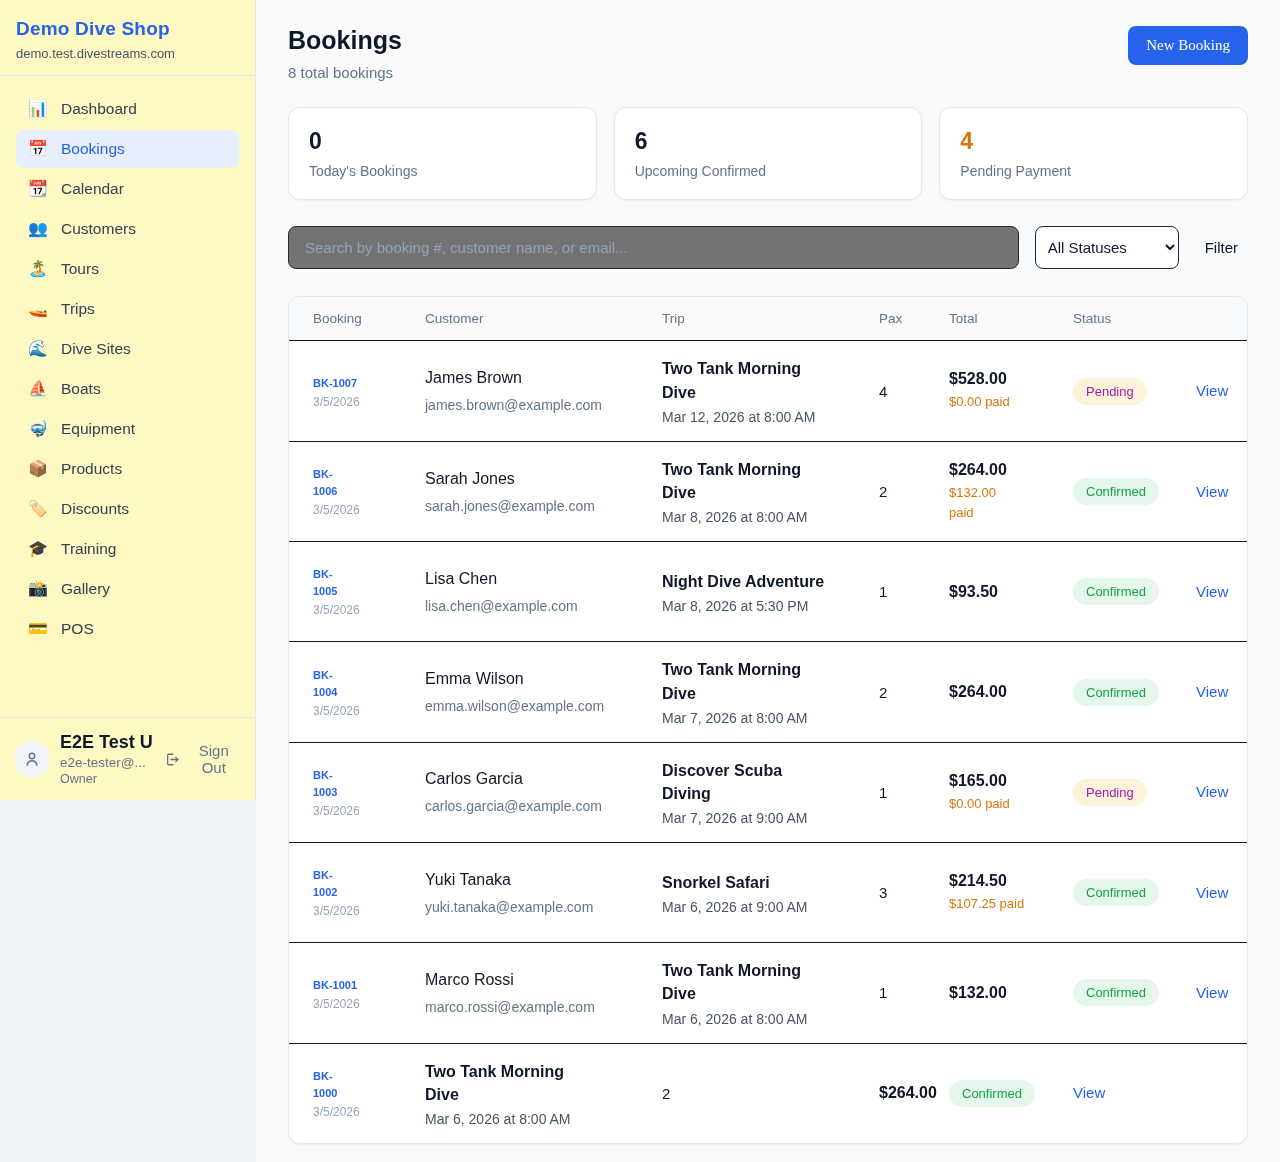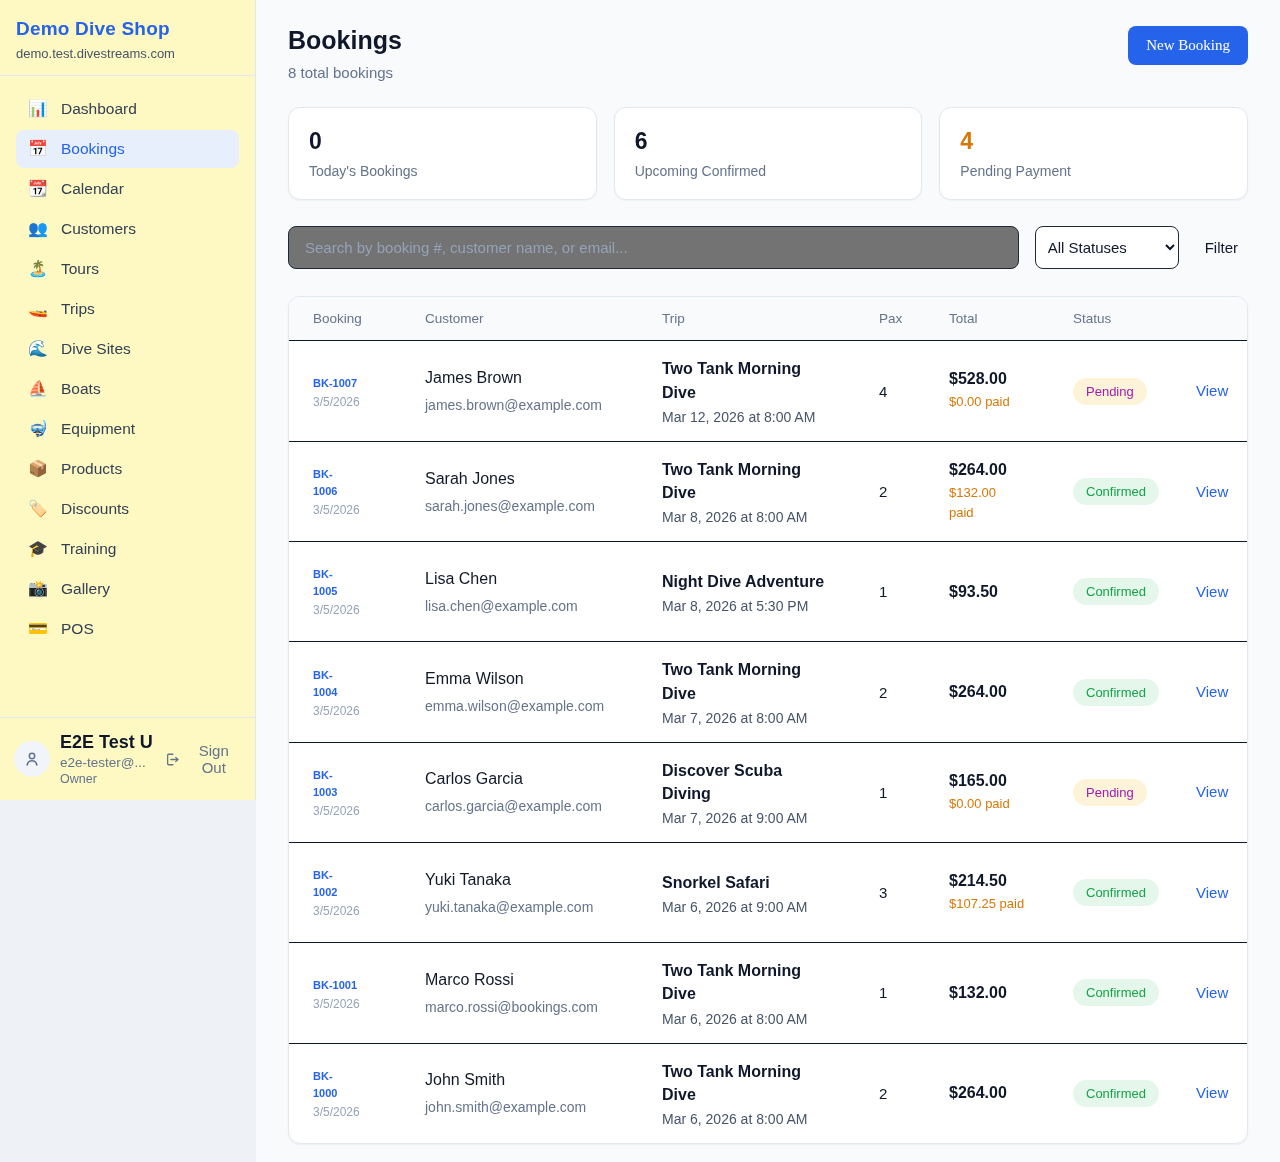--- a/index.html
+++ b/index.html
@@ -395,21 +395,21 @@
     </div>
   </div>
 
   <div class="t-row">
     <div class="cell-booking">
       <a class="id-link" href="#">BK-1001</a>
       <div class="id-date">3/5/2026</div>
     </div>
     <div>
       <div class="cust-name">Marco Rossi</div>
-      <div class="cust-email">marco.rossi@bookings.com</div>
+      <div class="cust-email">marco.rossi@example.com</div>
     </div>
     <div>
       <div class="trip-name">Two Tank Morning
 Dive</div>
       <div class="trip-time">Mar 6, 2026 at 8:00 AM</div>
     </div>
     <div class="pax">1</div>
     <div>
       <div class="total">$132.00</div>
 
@@ -422,24 +422,20 @@
     </div>
   </div>
 
   <div class="t-row">
     <div class="cell-booking">
       <a class="id-link" href="#">BK-
 1000</a>
       <div class="id-date">3/5/2026</div>
     </div>
     <div>
-      <div class="cust-name">John Smith</div>
-      <div class="cust-email">john.smith@example.com</div>
-    </div>
-    <div>
       <div class="trip-name">Two Tank Morning
 Dive</div>
       <div class="trip-time">Mar 6, 2026 at 8:00 AM</div>
     </div>
     <div class="pax">2</div>
     <div>
       <div class="total">$264.00</div>
 
     </div>
     <div>

